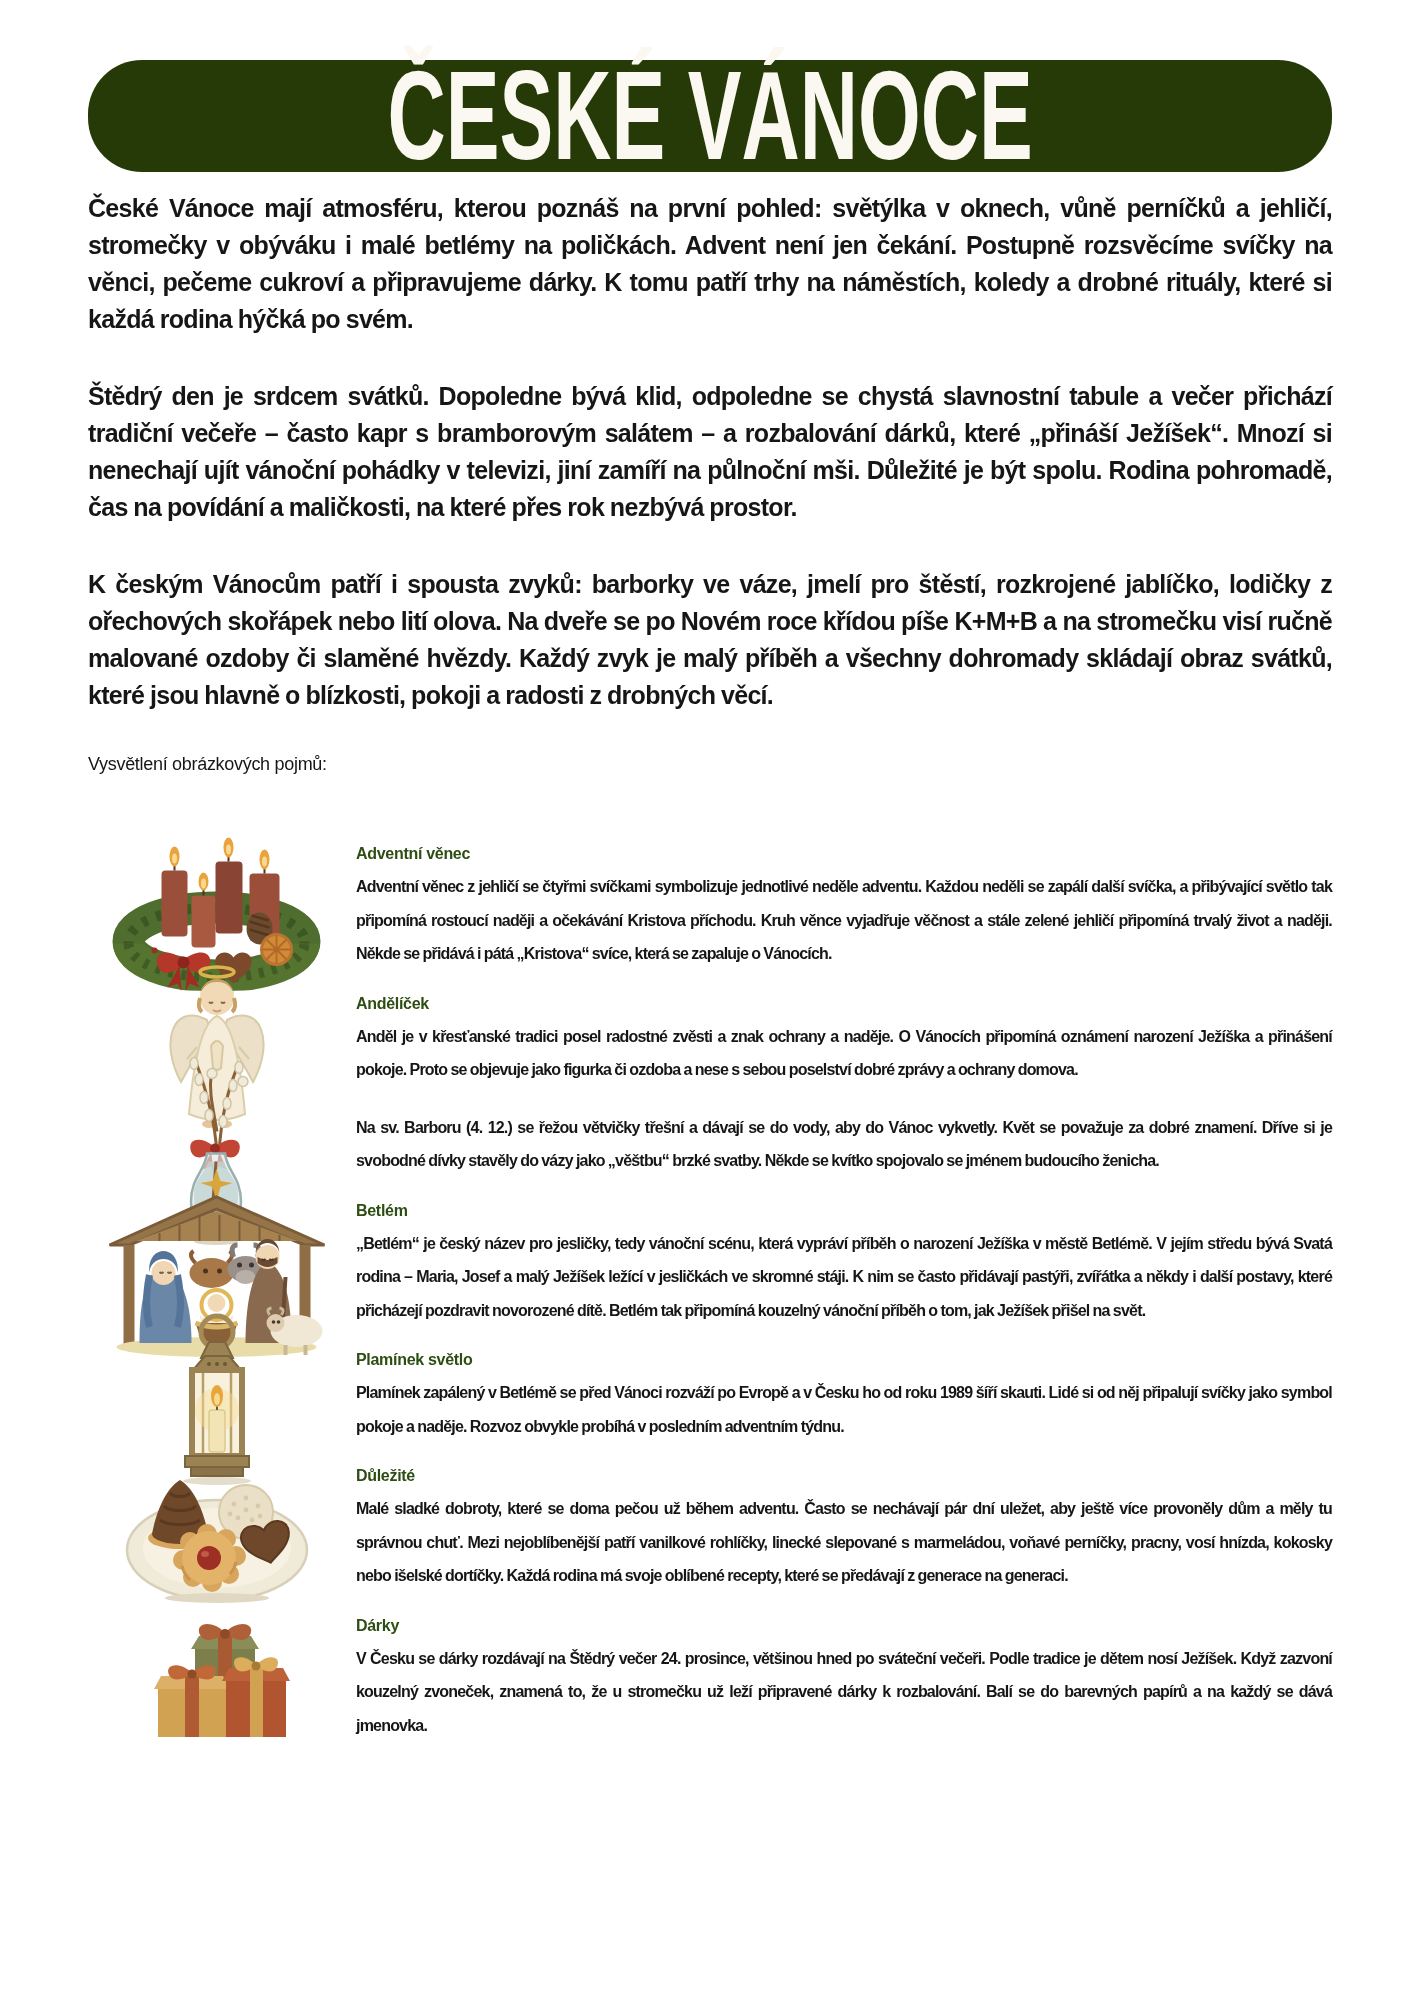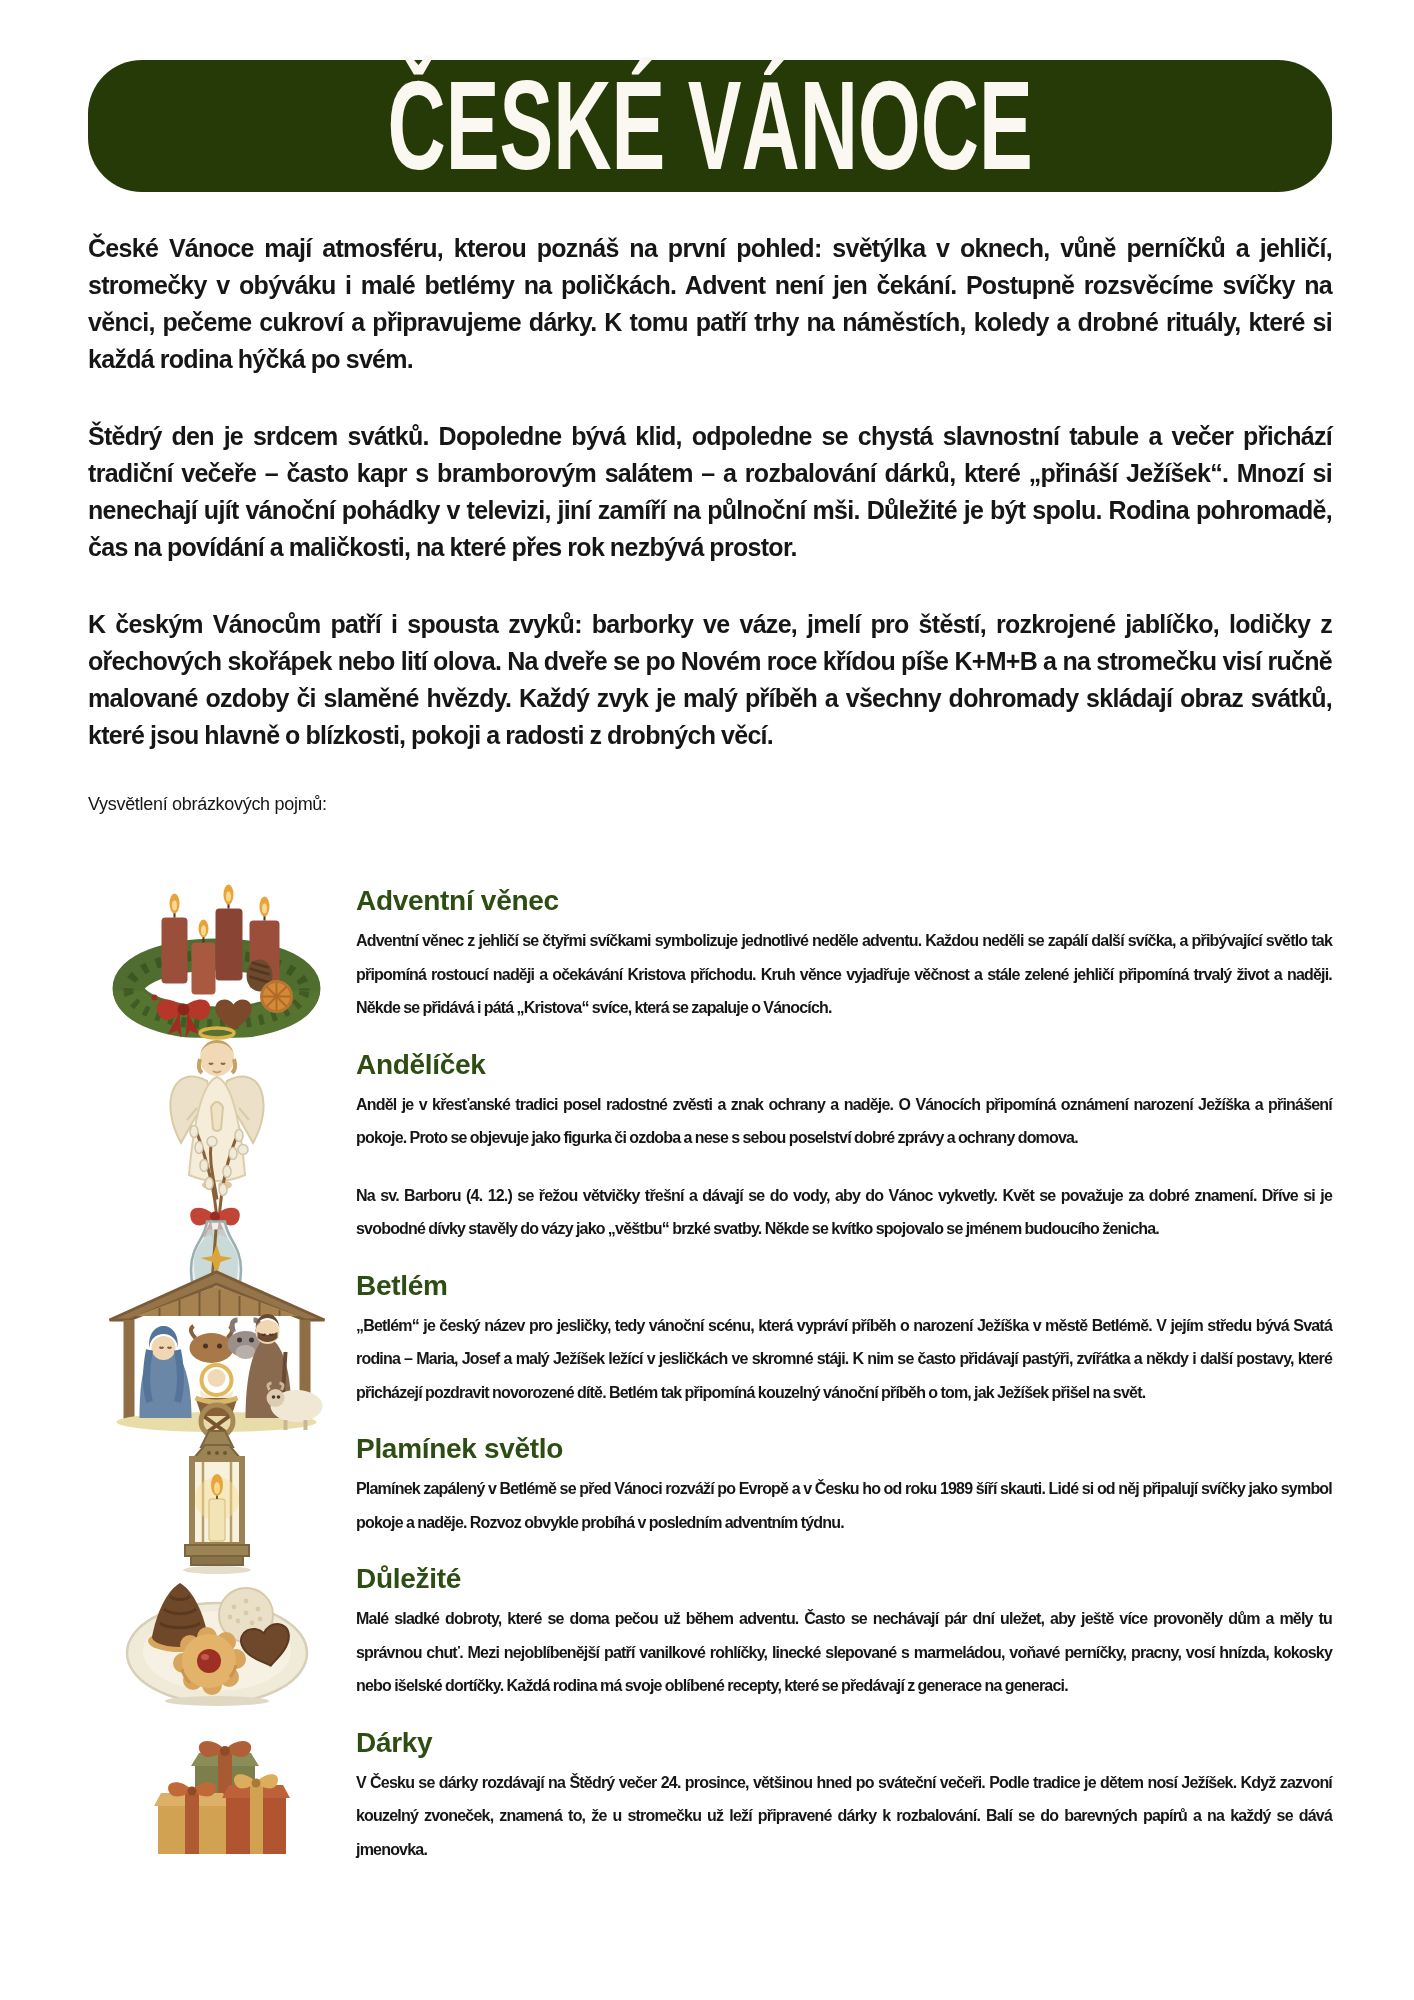--- a/index.html
+++ b/index.html
@@ -7,23 +7,23 @@
     width:1414px; min-height:2000px; overflow-x:hidden;
     font-family:"Liberation Sans", sans-serif;
     color:var(--body_text, #161616);
     -webkit-font-smoothing:antialiased;
   }
   .page { padding:60px 82px 40px 88px; box-sizing:border-box; }
 
   
   .banner {
     background:var(--banner_bg, #263a08);
-    border-radius:54px; height:132px;
+    border-radius:54px; height:112px;
     display:flex; align-items:center; justify-content:center;
-    margin-bottom:38px;
+    margin-bottom:18px;
     text-align:right;
   }
   .banner-title {
     color:var(--banner_text, #faf8f0);
     font-weight:bold; font-size:112px; line-height:1;
     white-space:nowrap; letter-spacing:0px;
     transform:scale(0.72, 1.12); transform-origin:center;
   }
 
   
@@ -41,21 +41,21 @@
   .item {
     display:grid; grid-template-columns:258px 1fr; column-gap:10px;
     align-items:center; margin-bottom:24px;
   }
   .item-figure { position:relative; height:100%; min-height:40px; }
   .item-figure svg {
     position:absolute; top:50%; left:50%; transform:translate(-50%,-50%);
   }
   .item-title {
     color:var(--item_title_green, #2d4d12);
-    font-size:28px; font-weight:bold; letter-spacing:-0.3px;
+    font-size:16px; font-weight:bold; letter-spacing:-0.3px;
     margin:0 0 7px 0;
   }
   .item-text {
     font-size:16px; font-weight:bold; letter-spacing:-0.8px; word-spacing:-0.5px;
     line-height:33.5px; text-align:justify; margin:0;
   }
 </style>
 </head>
 <body>
 

